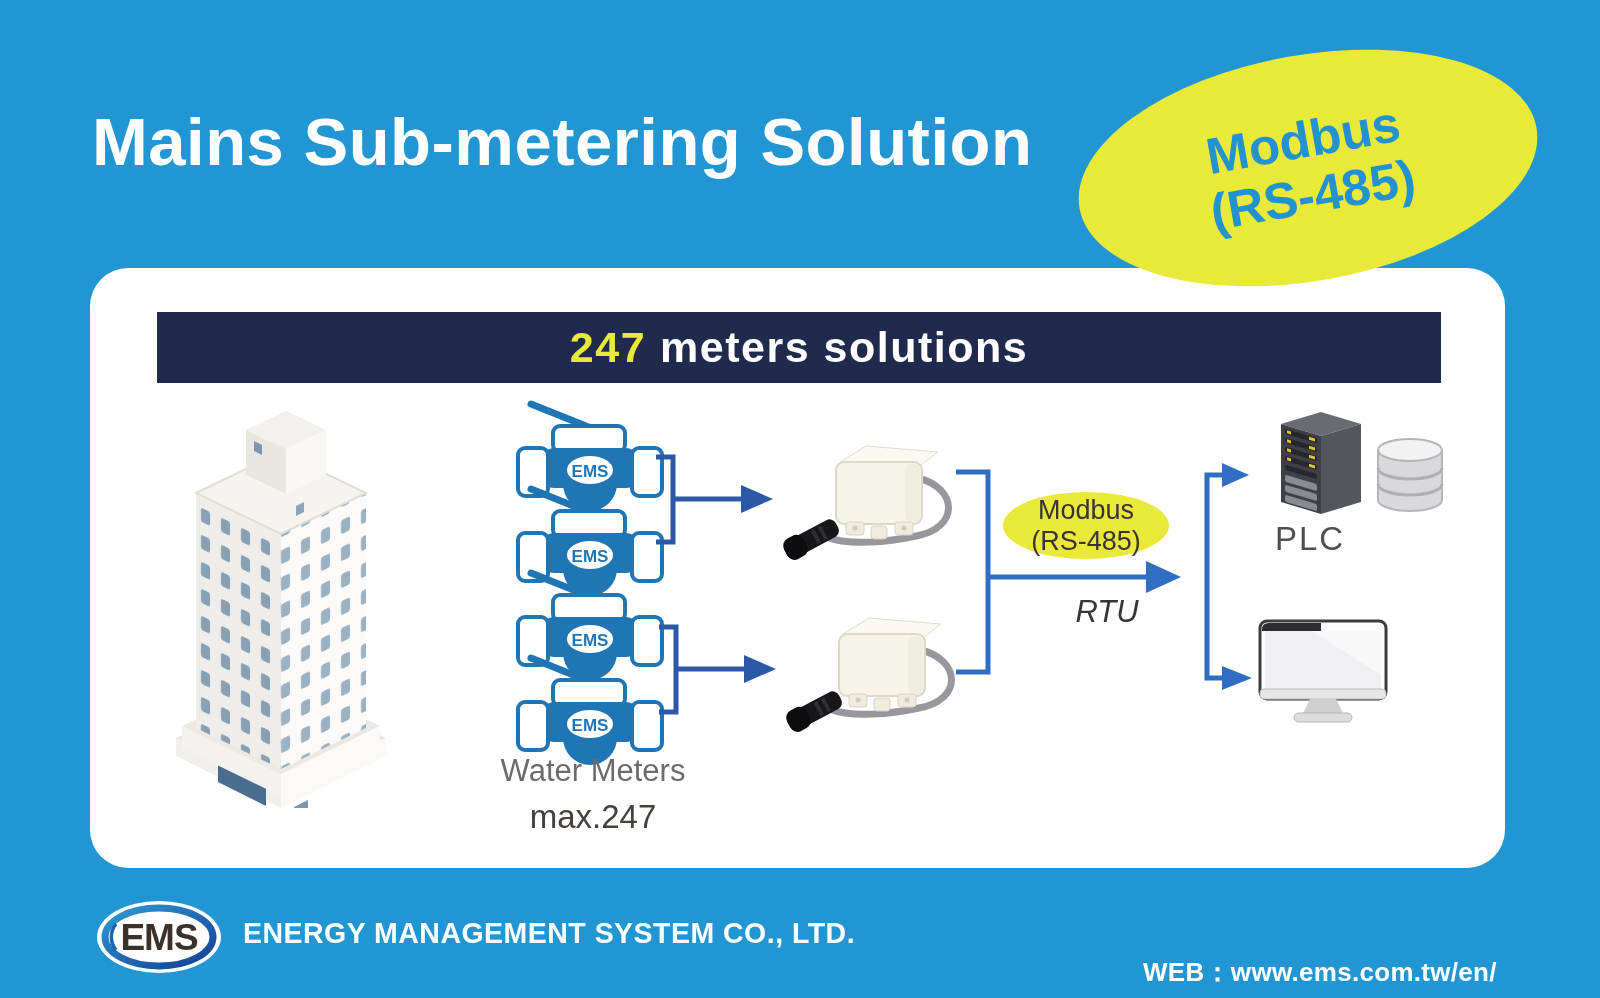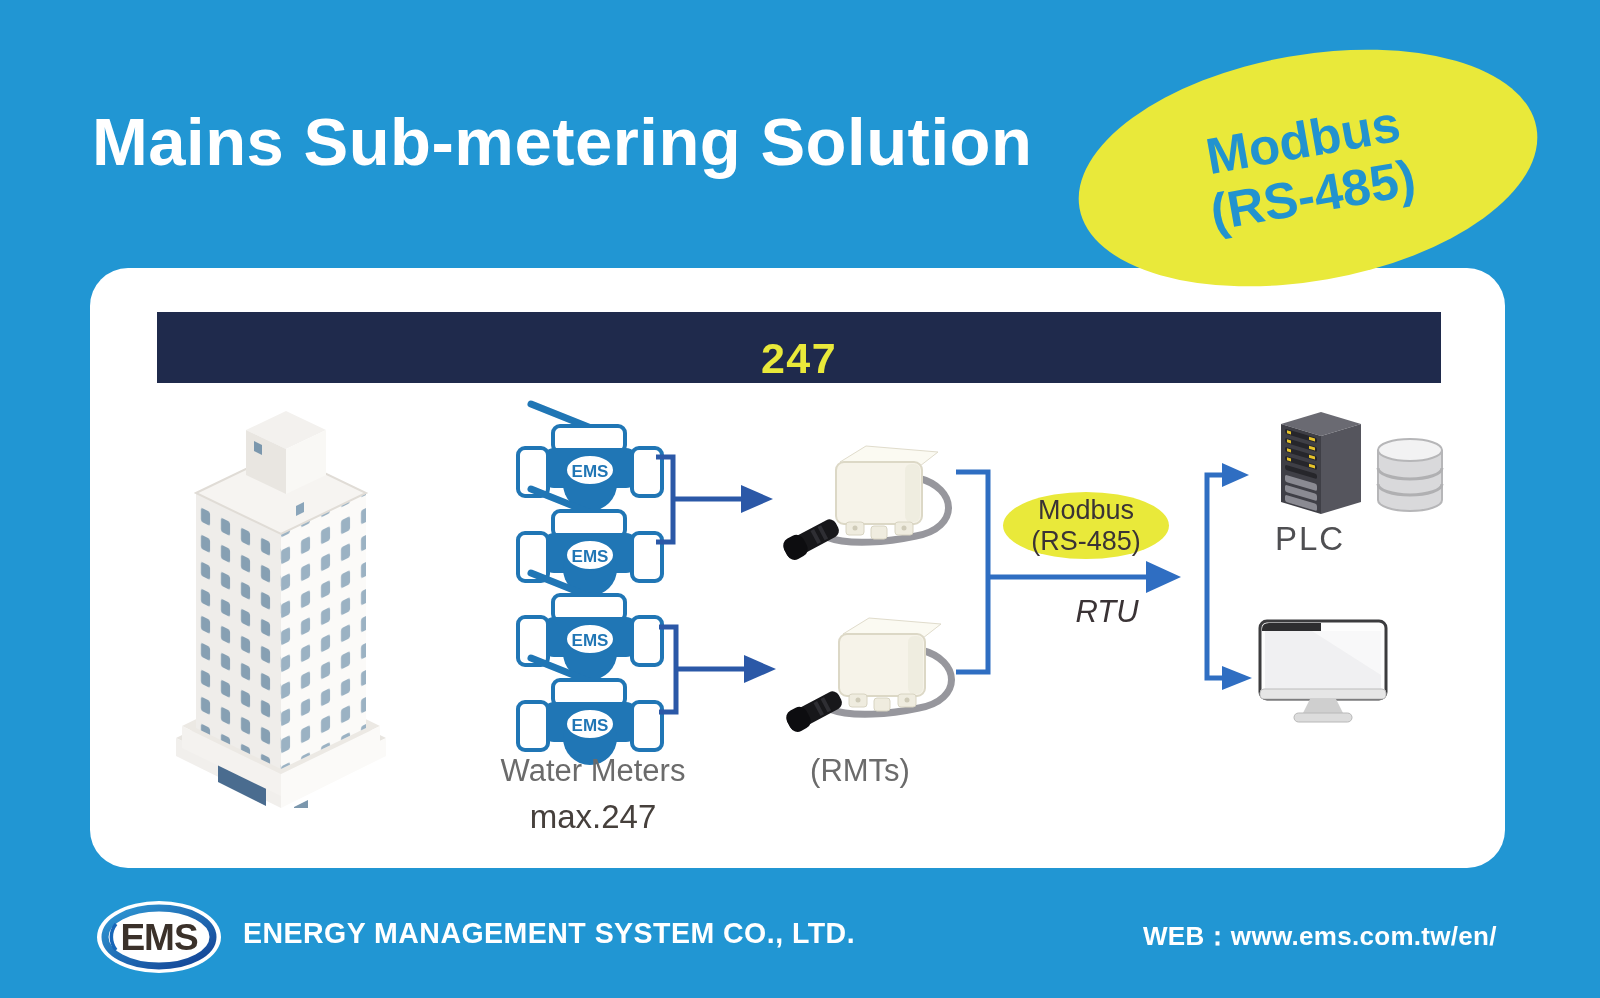--- a/index.html
+++ b/index.html
@@ -34,21 +34,21 @@
     color:var(--badge-text);font-weight:700;font-size:51px;line-height:1.1;
     text-align:center;z-index:3;
   }
   .card{
     position:absolute;left:90px;top:268px;width:1415px;height:600px;
     background:#ffffff;border-radius:38px;z-index:1;
   }
   .banner{
     position:absolute;left:157px;top:312px;width:1284px;height:71px;
     background:var(--navy);
-    display:flex;align-items:flex-end;justify-content:center;
+    display:flex;align-items:center;justify-content:center;
     font-size:43px;font-weight:700;letter-spacing:1.5px;color:#ffffff;z-index:2;
   }
   .banner .num{color:var(--yellow);}
   .banner .rest{margin-left:14px;}
   .abs{position:absolute;z-index:2;}
   .lbl{text-align:center;z-index:2;position:absolute;}
   .lbl-gray{font-size:31px;color:var(--text-gray);}
   .lbl-dark{font-size:33px;color:#46403c;}
   .lbl-device{font-size:33px;color:var(--label-gray);letter-spacing:2px;}
   .bus-ellipse{
@@ -65,38 +65,39 @@
   .footer-company{
     position:absolute;left:243px;top:916px;
     font-size:30px;font-weight:700;color:#ffffff;letter-spacing:.5px;
     transform:scaleX(.95);transform-origin:left center;z-index:2;
   }
   .footer-contact{
     position:absolute;top:919px;font-size:26px;font-weight:700;color:#ffffff;z-index:2;
     letter-spacing:.3px;
   }
   .tel{left:855px;}
-  .web{left:1143px;}
+  .web{left:1143px;margin-top:36px;}
 </style>
 </head>
 <body>
 
 <div class="stage">
 
   <div class="title">Mains Sub-metering Solution</div>
 
   <div class="badge">
     <span>Modbus</span>
     <span>(RS-485)</span>
   </div>
 
   <div class="card"></div>
 
   <div class="banner">
     <span class="num">247</span>
+    <span class="rest">meters solutions</span>
   </div>
 
   <svg class="abs" style="left:176px;top:408px;" width="212" height="400" viewBox="0 0 212 400">
     <defs>
       <pattern id="winL" width="20" height="27" patternUnits="userSpaceOnUse" patternTransform="skewY(26.565)">
         <rect x="5" y="6" width="9" height="14" rx="2" fill="#7b97ad"></rect>
       </pattern>
       <pattern id="winR" width="20" height="27" patternUnits="userSpaceOnUse" patternTransform="skewY(-26.565)">
         <rect x="5" y="6" width="9" height="14" rx="2" fill="#8aa5ba"></rect>
       </pattern>
@@ -243,21 +244,20 @@
     <path d="M10,12 q0,-6 7,-6 h52 v8 h-59 z" fill="#2e2e30"></path>
     <rect x="13" y="14" width="116" height="58" fill="#f0f0f2"></rect>
     <polygon points="60,14 129,14 129,58" fill="#ffffff" opacity=".55"></polygon>
     <rect x="8" y="72" width="126" height="10" rx="4" fill="#e6e6e6" stroke="#bdbdbd" stroke-width="1"></rect>
     <polygon points="58,82 84,82 92,98 50,98" fill="#cfcfcf"></polygon>
     <rect x="42" y="96" width="58" height="9" rx="4.5" fill="#dcdcdc" stroke="#b8b8b8" stroke-width="1"></rect>
   </svg>
 
   <div class="lbl lbl-gray" style="left:498px;top:753px;width:190px;">Water Meters</div>
   <div class="lbl lbl-dark" style="left:498px;top:798px;width:190px;">max.247</div>
-  <div class="lbl lbl-gray" style="left:770px;top:753px;width:180px;">(RMTs)</div>
 
   <svg class="connectors" width="1600" height="998" viewBox="0 0 1600 998">
 
     <path d="M656,457 H673 V542 H656" fill="none" stroke="var(--conn-dark)" stroke-width="5"></path>
     <line x1="673" y1="499" x2="741" y2="499" stroke="var(--conn-dark)" stroke-width="5"></line>
     <polygon points="741,485 741,513 773,499" fill="var(--conn-dark)"></polygon>
 
     <path d="M659,627 H676 V712 H659" fill="none" stroke="var(--conn-dark)" stroke-width="5"></path>
     <line x1="676" y1="669" x2="744" y2="669" stroke="var(--conn-dark)" stroke-width="5"></line>
     <polygon points="744,655 744,683 776,669" fill="var(--conn-dark)"></polygon>

